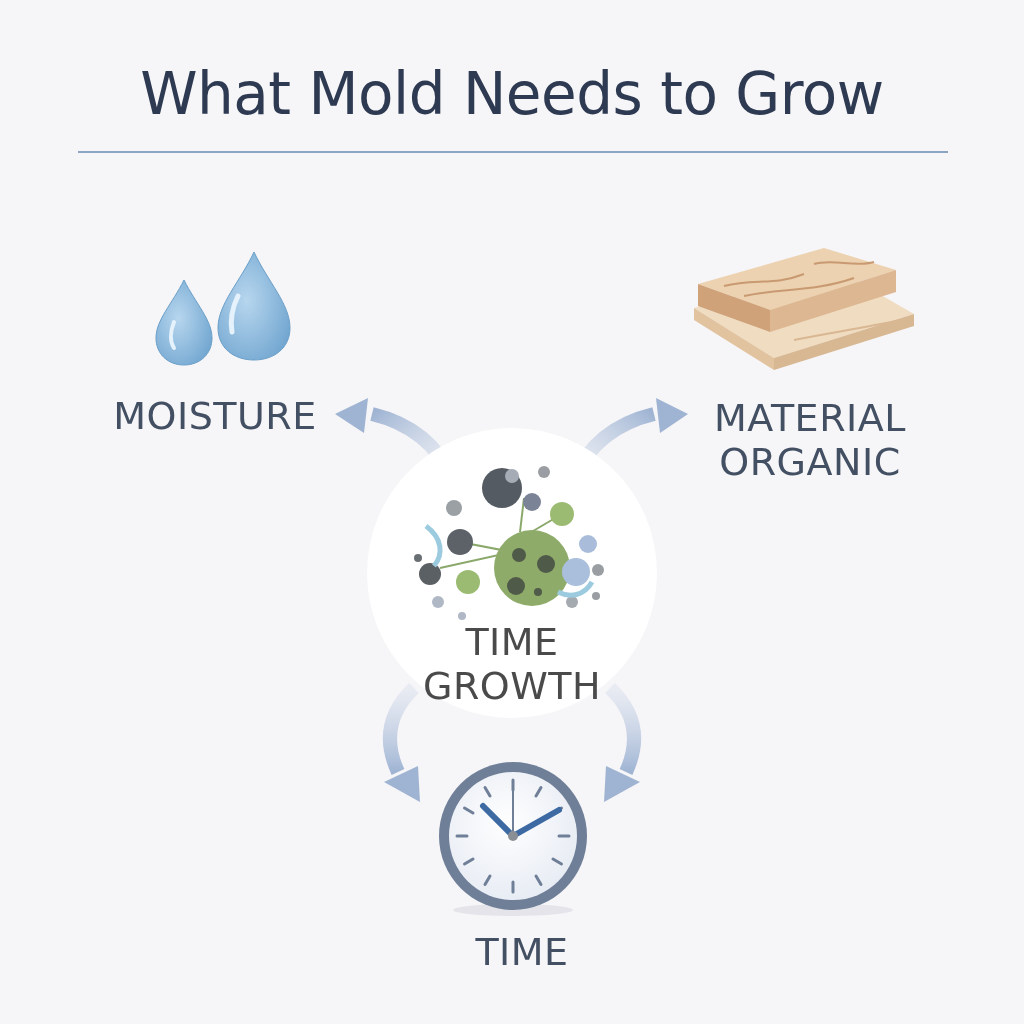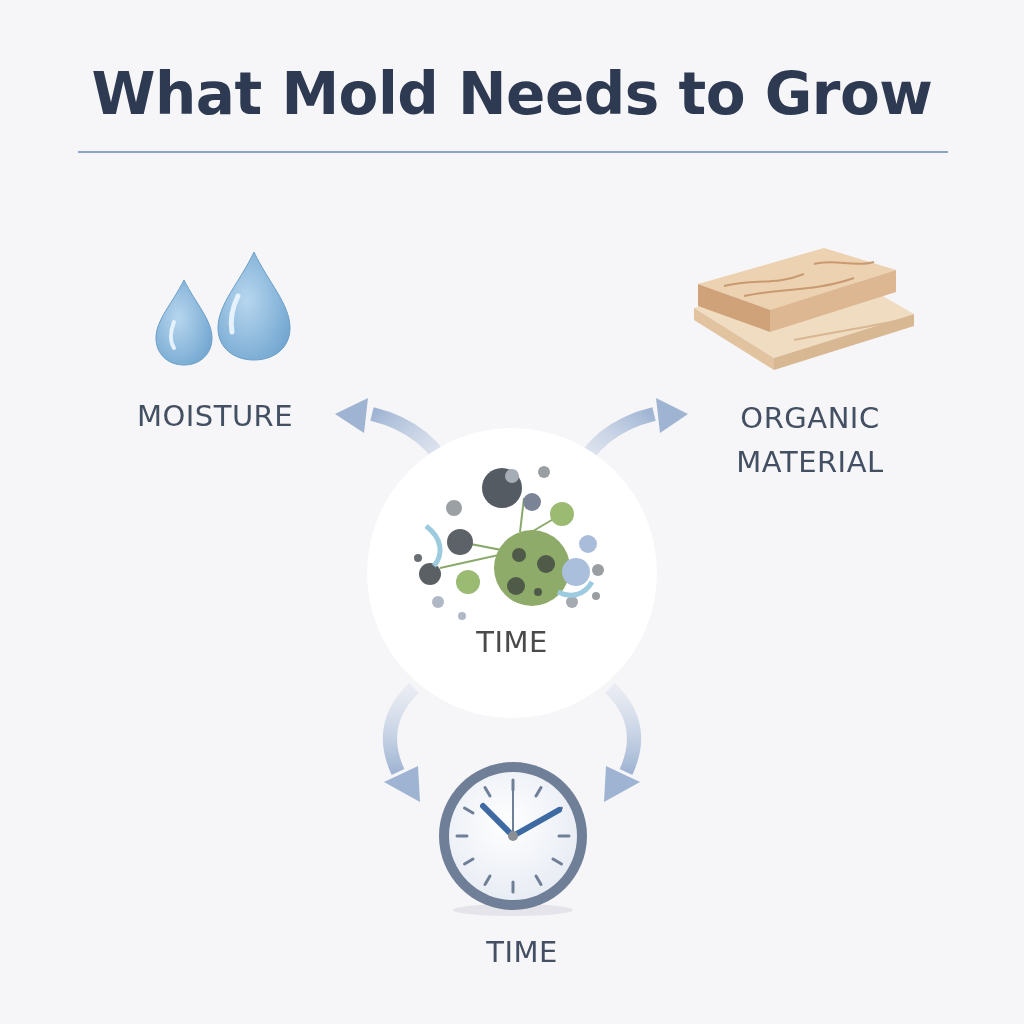--- a/index.html
+++ b/index.html
@@ -14,38 +14,38 @@
       position: relative;
       font-family: "DejaVu Sans", "Liberation Sans", sans-serif;
     }
     .title {
       position: absolute;
       left: 0;
       top: 58px;
       width: 1024px;
       text-align: center;
       font-size: 58px;
-      font-weight: bold;
+      font-weight: normal;
       color: #2d3a52;
       letter-spacing: -0.5px;
       line-height: 72px;
     }
     .rule {
       position: absolute;
       left: 78px;
       top: 151px;
       width: 870px;
       height: 2px;
       background: #8ea4c4;
     }
     .label {
       position: absolute;
       text-align: center;
       color: #434f63;
-      font-size: 29px;
+      font-size: 38px;
       line-height: 44px;
       letter-spacing: 0.5px;
     }
     .center-circle {
       position: absolute;
       left: 367px;
       top: 428px;
       width: 290px;
       height: 290px;
       border-radius: 50%;
@@ -116,22 +116,22 @@
   <polygon points="90,110 230,66 230,78 90,122" fill="#d8b892"></polygon>
   <polygon points="14,36 140,0 212,22 86,62" fill="#ecd2b0"></polygon>
   <polygon points="14,36 86,62 86,84 14,58" fill="#cfa27a"></polygon>
   <polygon points="86,62 212,22 212,44 86,84" fill="#ddb792"></polygon>
   <path d="M40,38 C70,30 90,38 120,26" stroke="#c99a72" stroke-width="2" fill="none"></path>
   <path d="M60,48 C96,40 130,44 170,30" stroke="#c99a72" stroke-width="2" fill="none"></path>
   <path d="M130,16 C150,10 170,20 190,14" stroke="#c99a72" stroke-width="2" fill="none"></path>
   <path d="M110,92 C150,84 180,80 216,72" stroke="#d9b793" stroke-width="2" fill="none"></path>
 </svg>
 <div class="label" style="left:690px;top:396px;width:240px;">
+  <div>MATERIAL</div>
   <div>ORGANIC</div>
-  <div>MATERIAL</div>
 </div>
 
 <div class="center-circle"></div>
 <svg width="200" height="160" style="left:412px;top:462px;">
   <g stroke="#8aa86a" stroke-width="2" fill="none">
     <line x1="100" y1="90" x2="28" y2="106"></line>
     <line x1="100" y1="90" x2="48" y2="80"></line>
     <line x1="108" y1="70" x2="112" y2="36"></line>
     <line x1="116" y1="72" x2="150" y2="52"></line>
     <line x1="130" y1="90" x2="168" y2="110"></line>
@@ -156,20 +156,21 @@
   <circle cx="184" cy="134" r="4" fill="#9a9ea2"></circle>
   <circle cx="160" cy="140" r="6" fill="#a5aab0"></circle>
   <circle cx="26" cy="140" r="6" fill="#b0b8c6"></circle>
   <circle cx="50" cy="154" r="4" fill="#b0b8c6"></circle>
   <circle cx="6" cy="96" r="4" fill="#6a6f74"></circle>
   <path d="M14,64 C30,76 32,92 22,104" stroke="#9ccbe0" stroke-width="5" fill="none"></path>
   <path d="M180,120 C172,134 158,136 146,130" stroke="#9ccbe0" stroke-width="5" fill="none"></path>
 </svg>
 <div class="label" style="left:412px;top:620px;width:200px;color:#4a4a4a;">
   <div>TIME</div>
+  <div>GROWTH</div>
 </div>
 
 <svg width="160" height="160" style="left:433px;top:760px;">
   <defs>
     <radialGradient id="face" cx="0.45" cy="0.4" r="0.7">
       <stop offset="0" stop-color="#ffffff"></stop>
       <stop offset="1" stop-color="#e4e9f2"></stop>
     </radialGradient>
   </defs>
   <ellipse cx="80" cy="150" rx="60" ry="6" fill="#e4e4ea"></ellipse>

